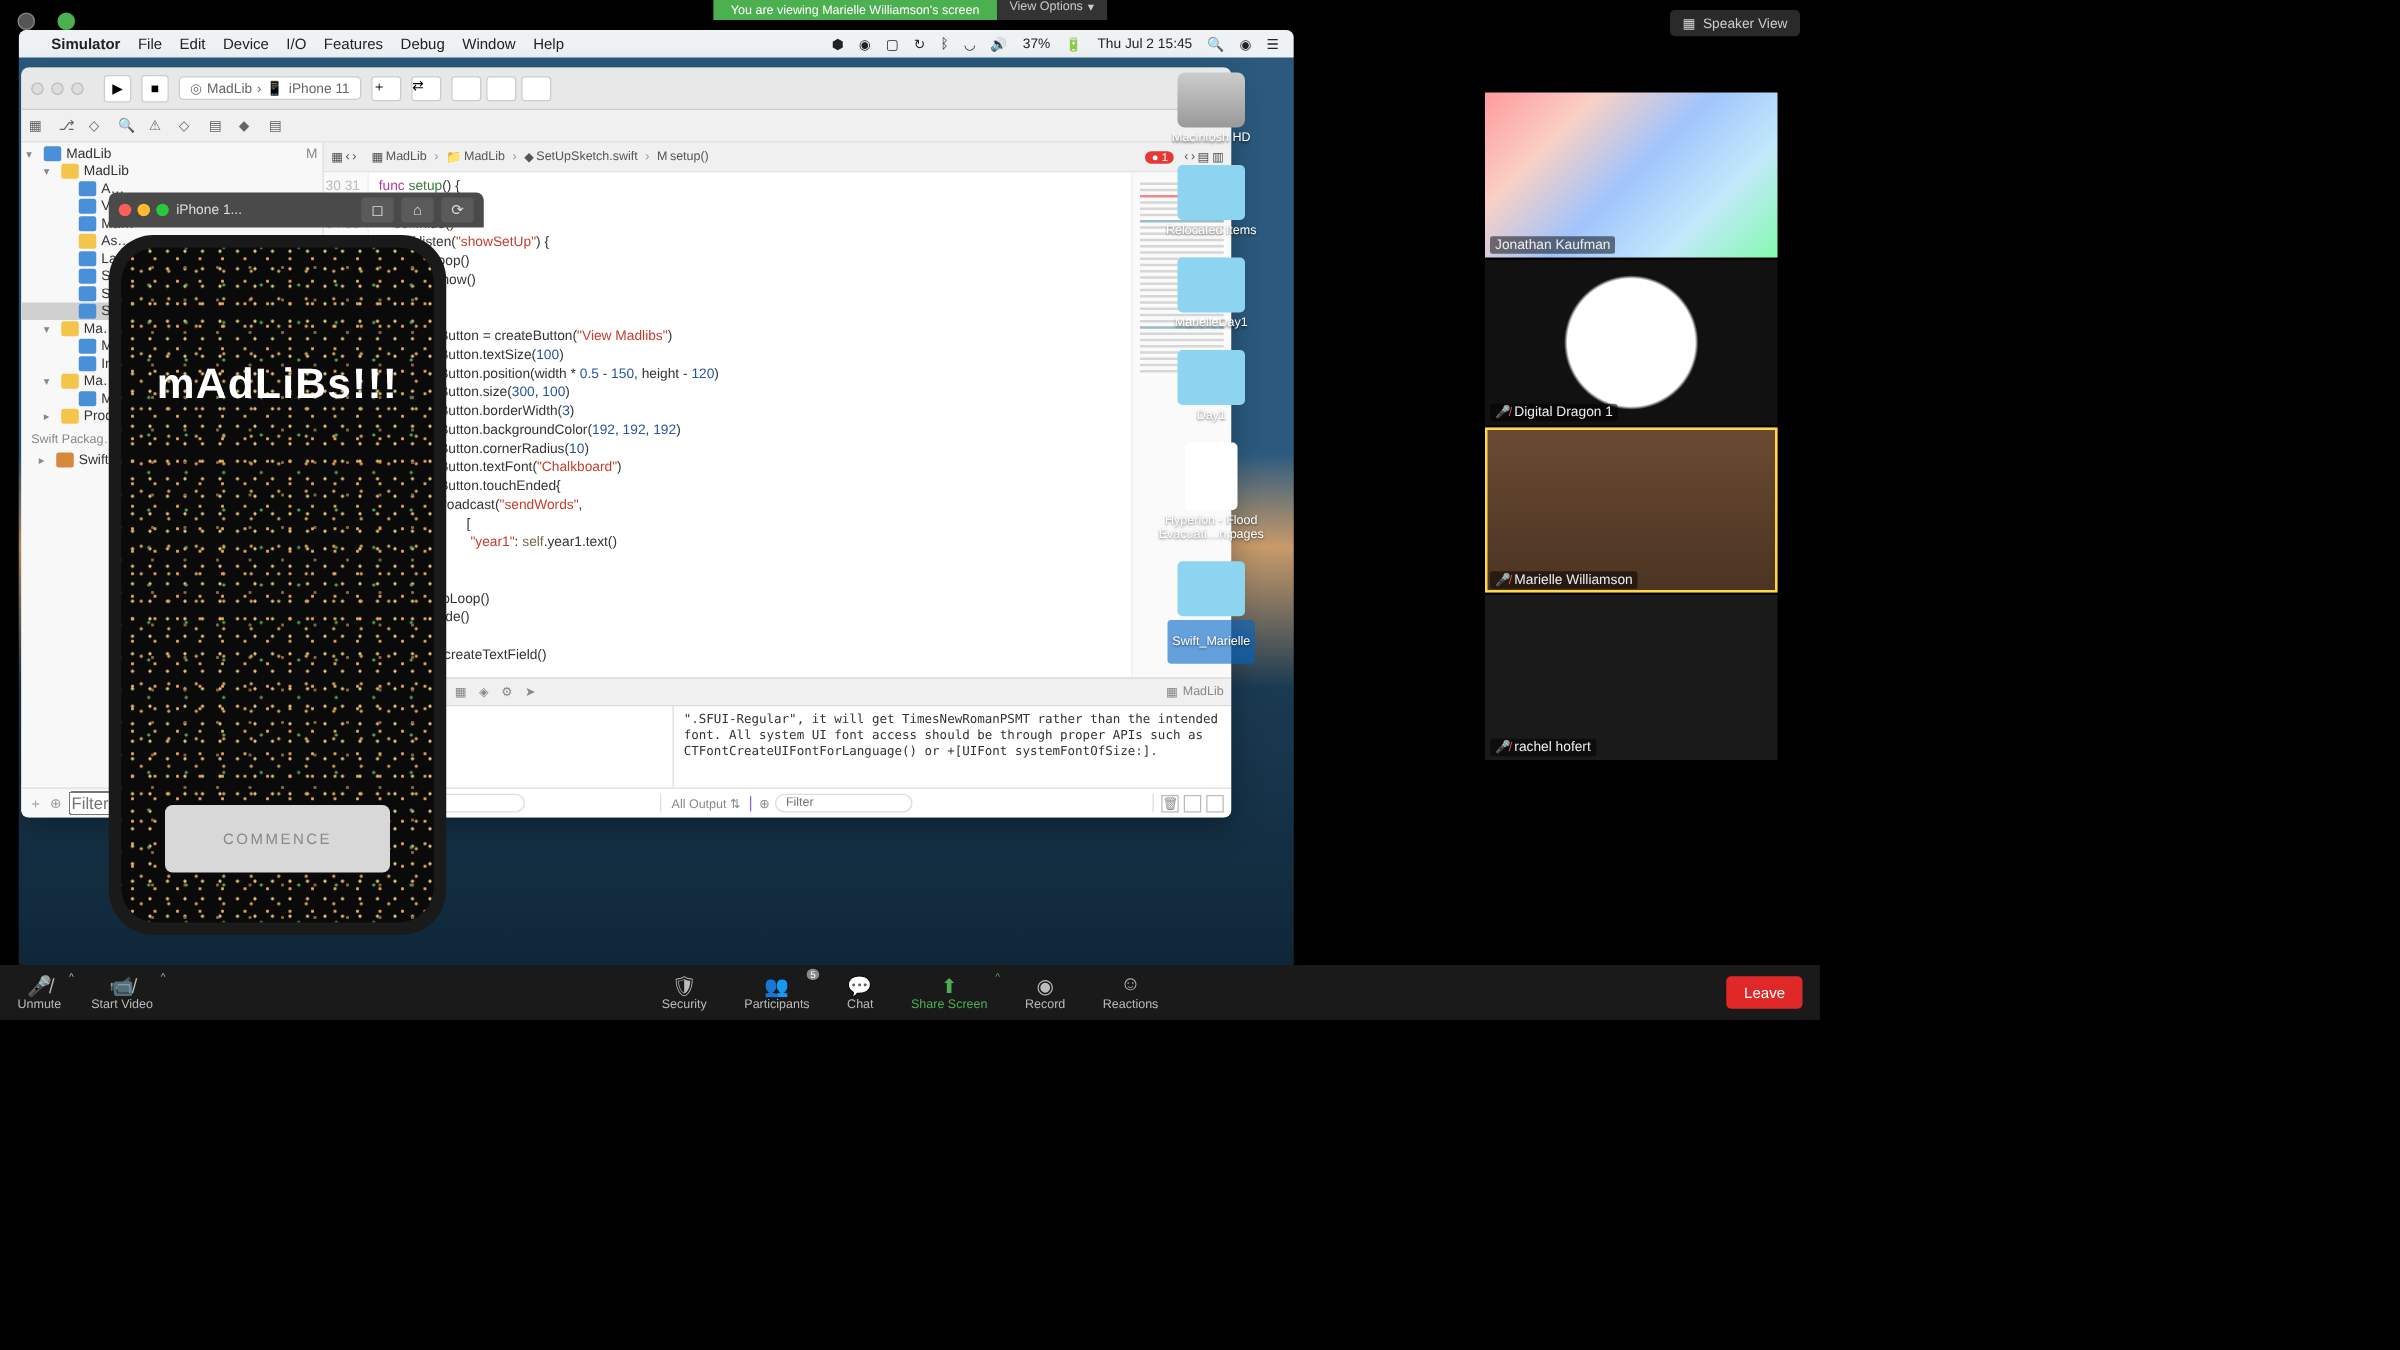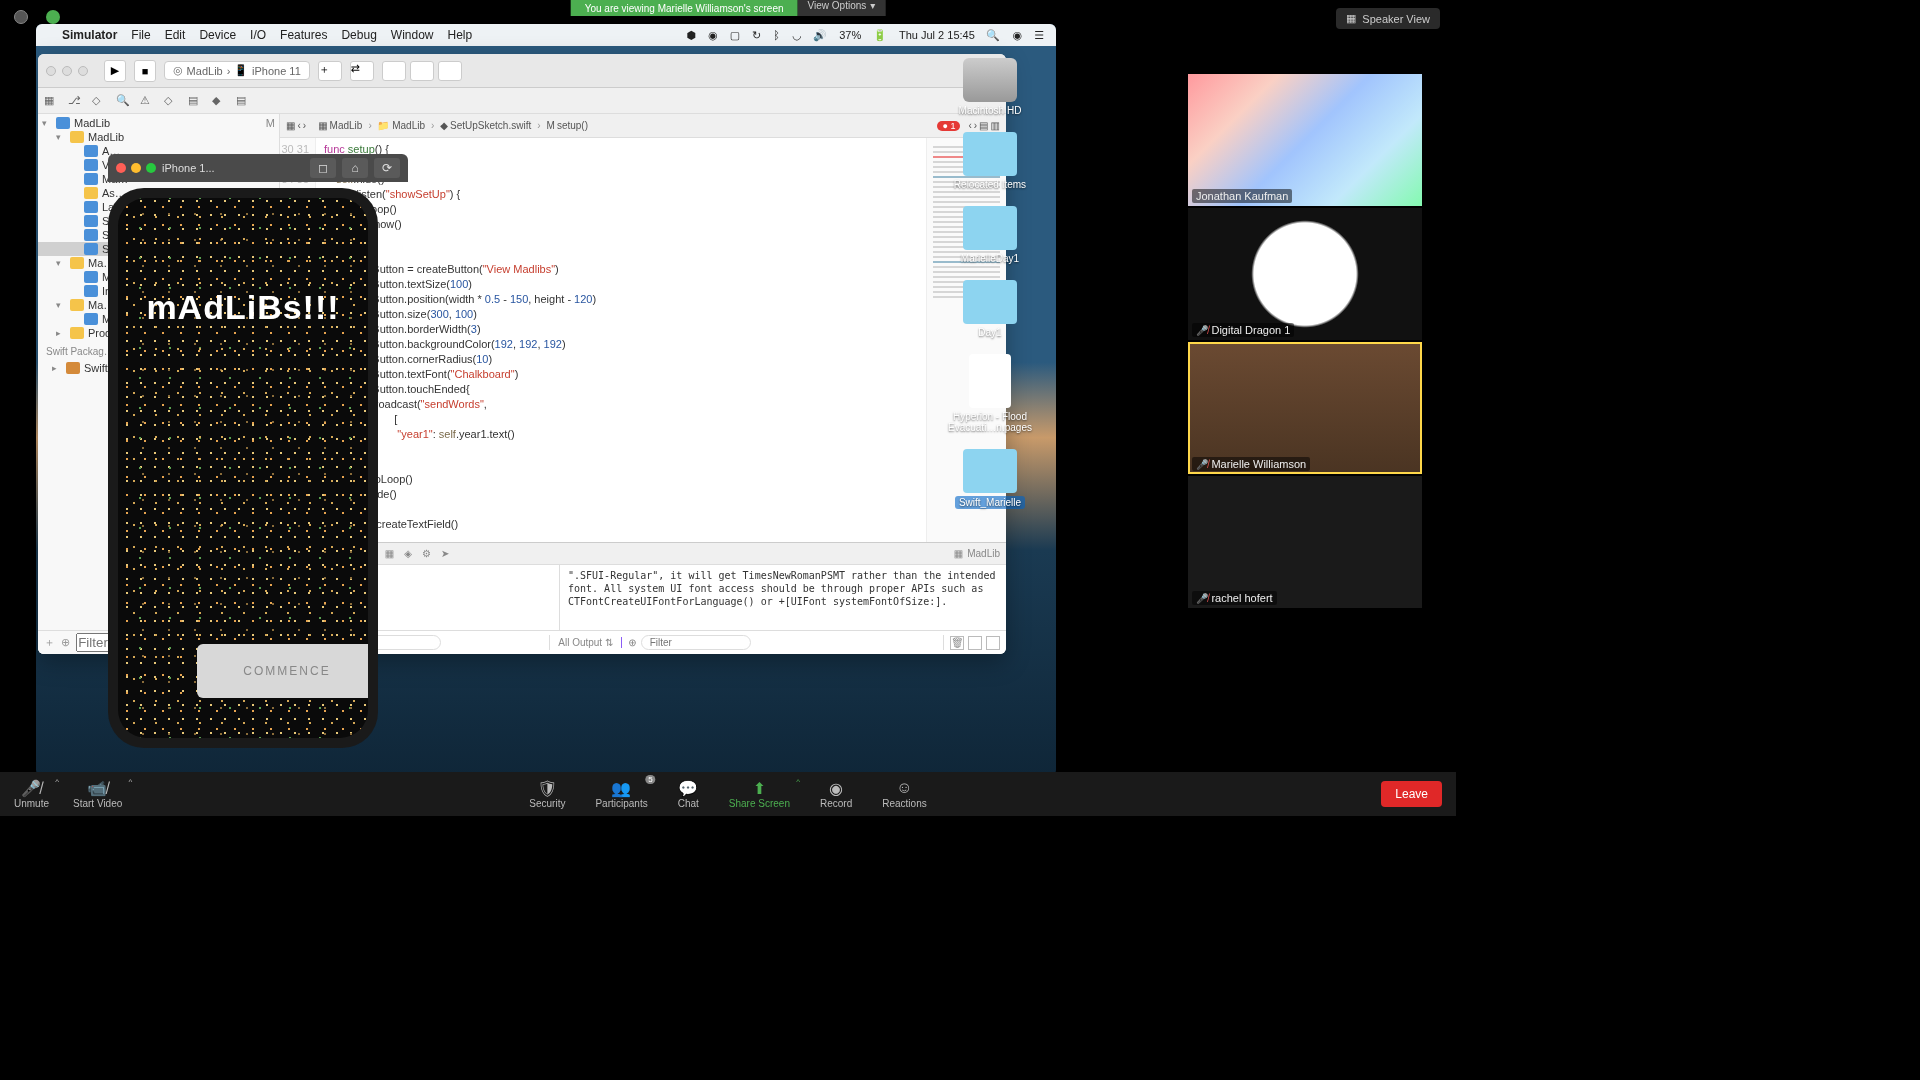--- a/index.html
+++ b/index.html
@@ -13,21 +13,21 @@
 
 .speaker-view-btn { position: absolute; top: 8px; right: 16px; background: #2a2a2a; color: #ccc; font-size: 11px; padding: 4px 10px; border-radius: 4px; display: flex; align-items: center; gap: 6px; z-index: 100; }
 
 
 .tl-icons { position: absolute; top: 10px; left: 14px; display: flex; gap: 18px; z-index: 100; }
 .tl-icons span { width: 14px; height: 14px; border-radius: 50%; display: inline-block; }
 .tl-icons .a { background: #555; border: 1px solid #888; }
 .tl-icons .b { background: #4caf50; }
 
 
-.desktop { position: absolute; top: 24px; left: 36px; width: 1020px; height: 752px; background: linear-gradient(#2b5a7e 0%, #2b5a7e 45%, #c89a6a 55%, #1a3a52 70%, #0f2638 100%); border-radius: 6px; overflow: hidden; }
+.desktop { position: absolute; top: 24px; left: 15px; width: 1020px; height: 752px; background: linear-gradient(#2b5a7e 0%, #2b5a7e 45%, #c89a6a 55%, #1a3a52 70%, #0f2638 100%); border-radius: 6px; overflow: hidden; }
 
 
 .menubar { height: 22px; background: rgba(255,255,255,0.92); display: flex; align-items: center; padding: 0 12px; font-size: 12px; color: #222; }
 .menubar .apple { font-size: 14px; margin-right: 14px; }
 .menubar .app { font-weight: 600; margin-right: 14px; }
 .menubar .item { margin-right: 14px; }
 .menubar .right { margin-left: auto; display: flex; align-items: center; gap: 12px; font-size: 11px; }
 .menubar .right span { display: inline-flex; align-items: center; }
 
 
@@ -111,29 +111,29 @@
 .screen { width: 100%; height: 100%; background: #0a0a0a; border-radius: 28px; position: relative; overflow: hidden; }
 .confetti { position: absolute; inset: 0; background-image:
   radial-gradient(circle, #e8a550 1px, transparent 1.5px),
   radial-gradient(circle, #d4a856 1px, transparent 1.5px),
   radial-gradient(circle, #8a6c3a 1px, transparent 1.5px),
   radial-gradient(circle, #5aa050 1px, transparent 1.5px),
   radial-gradient(circle, #e8c878 1px, transparent 1.5px);
   background-size: 18px 18px, 22px 22px, 26px 26px, 30px 30px, 14px 14px;
   background-position: 0 0, 5px 8px, 12px 3px, 7px 15px, 16px 10px; }
 .madlibs-title { position: absolute; top: 90px; left: 0; right: 0; text-align: center; color: #fff; font-size: 34px; font-weight: 700; letter-spacing: 1px; }
-.commence-btn { position: absolute; bottom: 40px; left: 50%; transform: translateX(-50%); width: 180px; height: 54px; background: #d8d8d8; border-radius: 6px; display: flex; align-items: center; justify-content: center; color: #888; font-size: 12px; letter-spacing: 2px; margin-left: 44px; }
+.commence-btn { position: absolute; bottom: 40px; left: 50%; transform: translateX(-50%); width: 180px; height: 54px; background: #d8d8d8; border-radius: 6px; display: flex; align-items: center; justify-content: center; color: #888; font-size: 12px; letter-spacing: 2px; }
 
 
 .desk-icons { position: absolute; top: 34px; right: 18px; width: 96px; display: flex; flex-direction: column; gap: 16px; align-items: center; font-size: 10px; color: #fff; text-shadow: 0 1px 2px rgba(0,0,0,0.6); }
 .desk-icon { display: flex; flex-direction: column; align-items: center; gap: 3px; text-align: center; }
 .desk-icon .box { width: 54px; height: 44px; background: #8dd4f0; border-radius: 4px; }
 .desk-icon .box.hd { background: linear-gradient(#ccc,#999); border-radius: 6px; }
 .desk-icon .box.doc { background: #fff; height: 54px; width: 42px; }
-.desk-icon.sel .lbl { background: rgba(0,100,200,0.6); border-radius: 3px; padding: 1px 4px; }
+.desk-icon.sel .lbl { background: rgba(0,100,200,0.6); border-radius: 3px; padding: 12px 4px; }
 
 
 .video-panel { position: absolute; top: 74px; right: 34px; width: 234px; display: flex; flex-direction: column; gap: 2px; z-index: 80; }
 .video-tile { width: 234px; height: 132px; background: #222; position: relative; overflow: hidden; }
 .video-tile .name { position: absolute; bottom: 3px; left: 4px; font-size: 11px; color: #eee; background: rgba(0,0,0,0.5); padding: 1px 4px; border-radius: 2px; display: flex; align-items: center; gap: 3px; }
 .video-tile .mute { color: #e55; font-size: 10px; }
 .video-tile.active { outline: 2px solid #ffd84a; outline-offset: -2px; }
 
 
 .zoom-tb { position: absolute; bottom: 0; left: 0; right: 0; height: 44px; background: #1a1a1a; display: flex; align-items: center; padding: 0 14px; color: #bbb; font-size: 10px; z-index: 90; }

